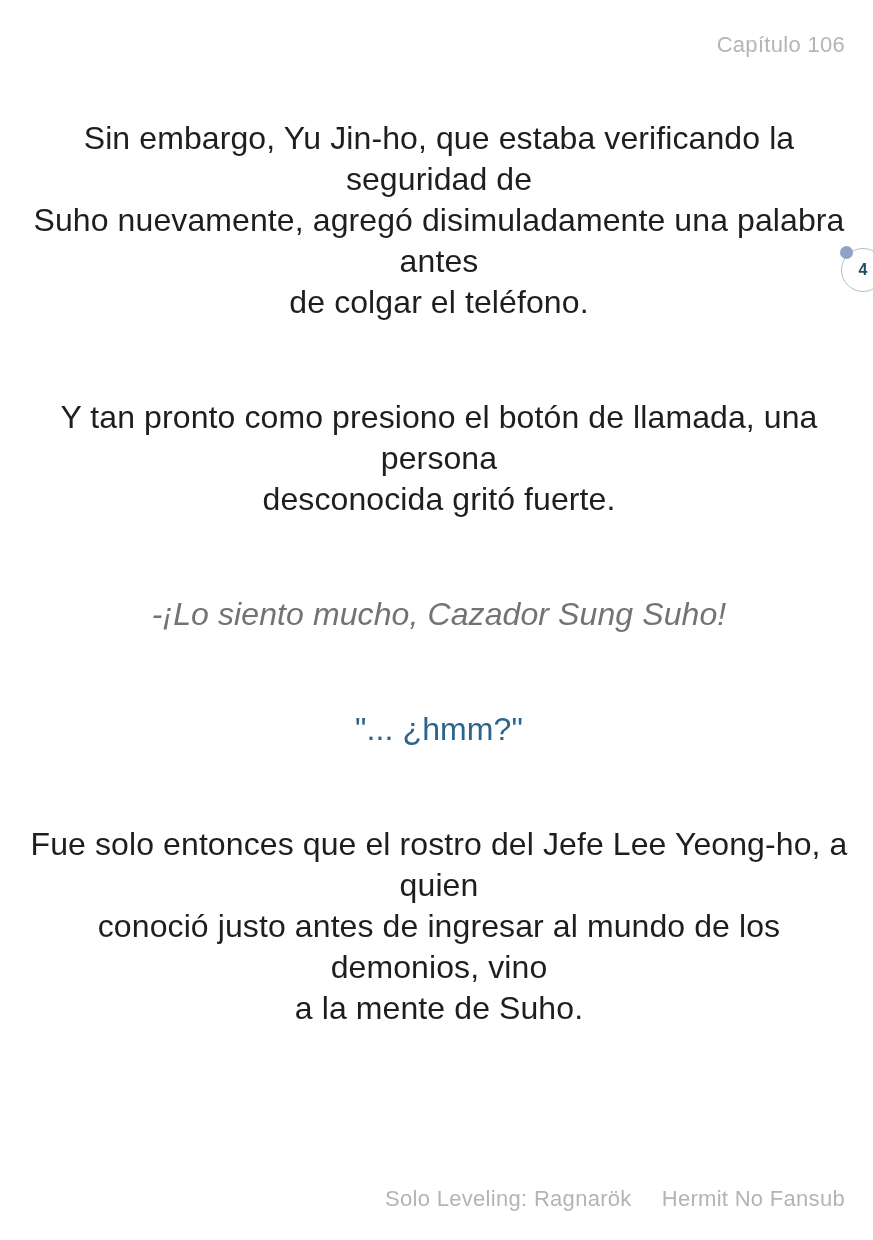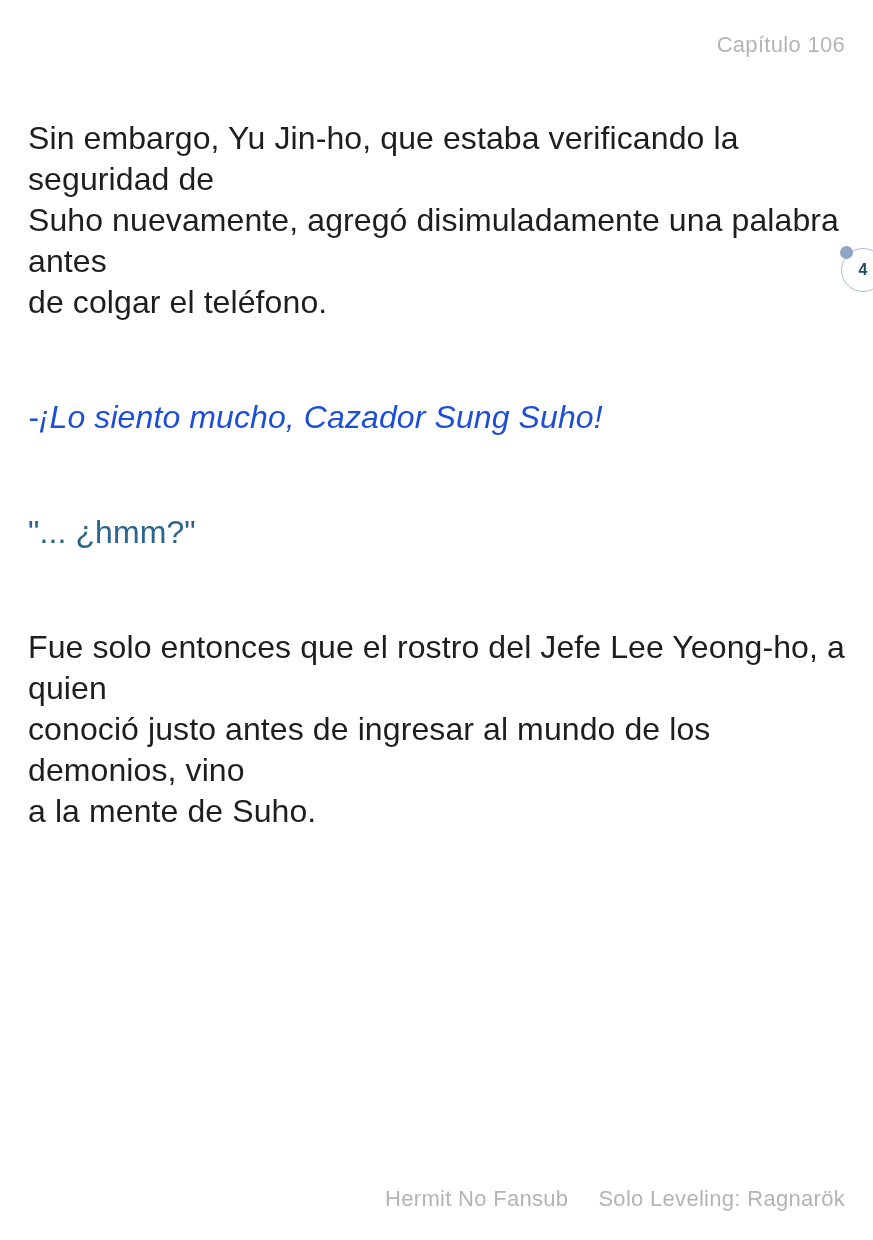--- a/index.html
+++ b/index.html
@@ -1,15 +1,15 @@
 <!DOCTYPE html>
 <html><head>
 <meta charset="utf-8">
 <style>
-  * { margin: 0; padding: 0; box-sizing: border-box; }
+  * { margin: 0; padding: 0; box-sizing: border-box; text-align: center; }
   html, body { width: 873px; height: 1240px; }
   body {
     position: relative;
     background: #ffffff;
     overflow: hidden;
     font-family: "Liberation Sans", sans-serif;
   }
   .page { position: absolute; inset: 0; }
 
   .chapter-header {
@@ -29,21 +29,21 @@
   }
   .para {
     font-size: 32px;
     line-height: 41px;
     margin-bottom: 74px;
     white-space: pre-line;
     letter-spacing: 0.1px;
   }
   .para.normal   { color: #1e1e1e; }
   .para.dialogue { color: #8a8a8a; }
-  .para.italic-dialogue { color: #1d4ed8; font-style: italic; }
+  .para.italic-dialogue { color: #737373; font-style: italic; }
   .para.highlight { color: #2b648c; }
 
   .note-badge {
     position: absolute;
     top: 248px;
     left: 841px;
     width: 44px;
     height: 44px;
     border: 1.5px solid #aebcd4;
     border-radius: 50%;
@@ -83,30 +83,32 @@
 <body>
 
 <div class="page">
 
   <div class="chapter-header">Capítulo 106</div>
 
   <div class="content">
     <p class="para normal">Sin embargo, Yu Jin-ho, que estaba verificando la seguridad de
 Suho nuevamente, agregó disimuladamente una palabra antes
 de colgar el teléfono.</p>
+    <p class="para normal">Y tan pronto como presiono el botón de llamada, una persona
+desconocida gritó fuerte.</p>
     <p class="para italic-dialogue">-¡Lo siento mucho, Cazador Sung Suho!</p>
     <p class="para highlight">"... ¿hmm?"</p>
     <p class="para normal">Fue solo entonces que el rostro del Jefe Lee Yeong-ho, a quien
 conoció justo antes de ingresar al mundo de los demonios, vino
 a la mente de Suho.</p>
   </div>
 
   <div class="note-badge">
     <span class="note-dot"></span>
     <span class="note-count">4</span>
   </div>
 
   <div class="page-footer">
+    <span>Solo Leveling: Ragnarök</span>
     <span>Hermit No Fansub</span>
-    <span>Solo Leveling: Ragnarök</span>
   </div>
 
 </div>
 
 </body></html>

